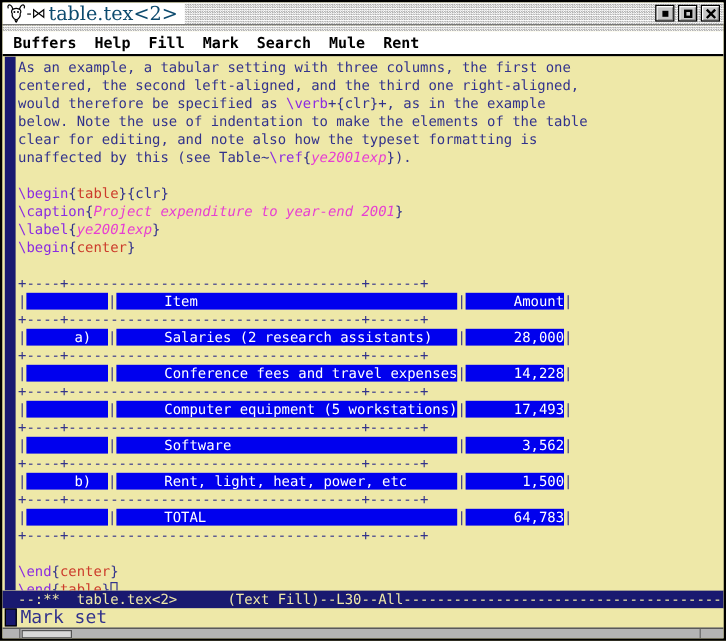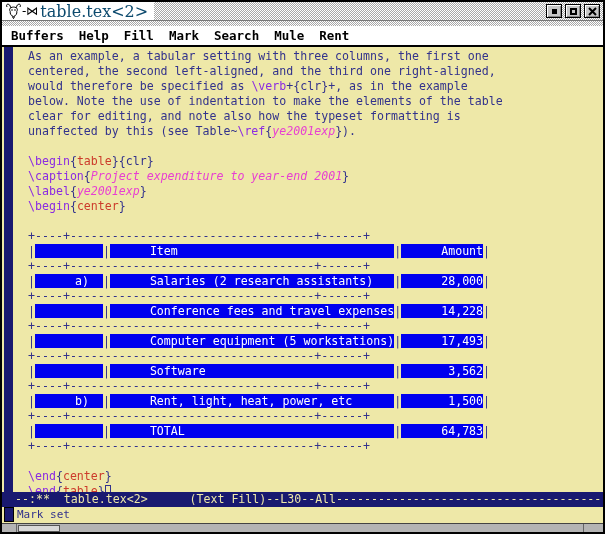--- a/index.html
+++ b/index.html
@@ -68,21 +68,21 @@
     font-weight:bold; font-size:12.5px; color:#000;
   }
   .menu-item { margin-right:15px; white-space:nowrap; }
   
   .editor { position:relative; flex:1 1 auto; background:#EEE8A8; overflow:hidden; }
   .vscroll {
     position:absolute; left:2px; top:0; bottom:0; width:9px;
     background:#191970;
   }
   .buffer {
-    position:absolute; left:26px; top:2px; right:0;
+    position:absolute; left:13px; top:2px; right:0;
     font-size:11.6px; line-height:15px;
     white-space:pre; color:#32328C;
   }
   .bufline { height:15px; }
   .c-nv  { color:#32328C; }
   .c-kw  { color:#8A2BE2; }
   .c-red { color:#CC3B2B; }
   .c-mag { color:#E73FD2;font-style:italic; }
   .tcell { background:#0000EE; color:#FFFFFF;padding-left:40px; }
   .cursor {
@@ -99,21 +99,21 @@
     padding-left:13px;
   }
   
   .minibuffer { position:relative; height:16px; flex:0 0 16px; background:#EEE8A8; }
   .mini-stub {
     position:absolute; left:2px; top:0; width:10px; height:15px;
     background:#191970; border:1px solid #000; box-sizing:border-box;
   }
   .mini-text {
     position:absolute; left:15px; top:0;
-    font-size:11px; line-height:15px; color:#32328C; white-space:pre;
+    font-size:15px; line-height:15px; color:#32328C; white-space:pre;
   }
   
   .bottombar {
     height:8px; flex:0 0 8px;
     background:#b4b4b4;
     border-top:1px solid #444;
     position:relative;
   }
   .hthumb {
     position:absolute; left:16px; top:1px; width:40px; height:5px;

